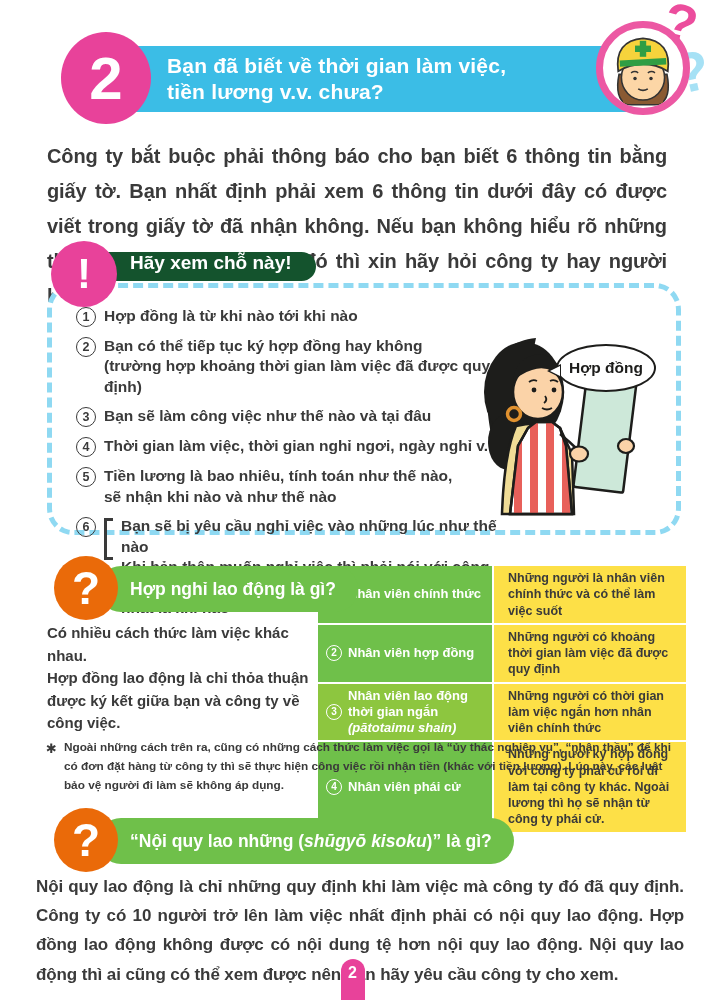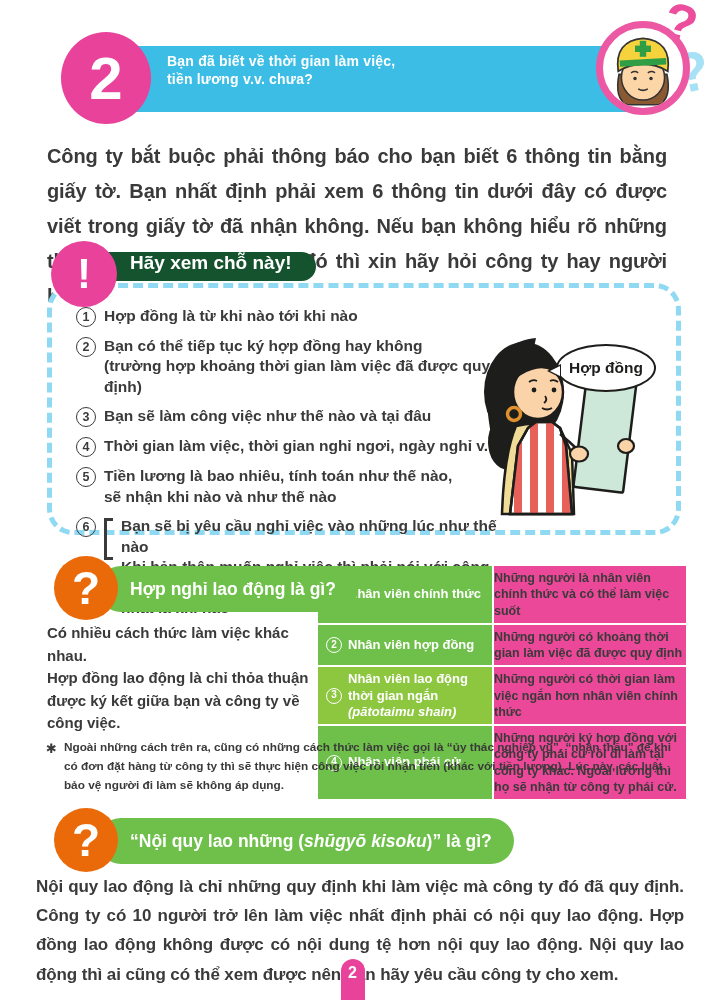--- a/index.html
+++ b/index.html
@@ -10,21 +10,21 @@
     font-family:"Liberation Sans","DejaVu Sans",sans-serif;
     color:#3a3a3a; font-weight:700;
   }
   
   .banner {
     position:absolute; left:115px; top:46px; width:530px; height:66px;
     background:#3bbde6; border-radius:12px; z-index:1;
   }
   .banner-title {
     position:absolute; left:52px; top:7px; color:#fff;
-    font-size:14px; line-height:1.25; letter-spacing:0.2px;
+    font-size:21px; line-height:1.25; letter-spacing:0.2px;
   }
   .big-num {
     position:absolute; left:61px; top:32px; width:90px; height:92px;
     background:#e8429a; border-radius:50%; z-index:2;
     display:flex; align-items:center; justify-content:center;
     color:#fff; font-size:60px;
   }
   .char-badge {
     position:absolute; right:15px; top:21px; width:94px; height:94px;
     background:#fff; border:7px solid #ec58a3; border-radius:50%;
@@ -108,22 +108,22 @@
     width:174px; flex:none; background:#6fc04a; color:#fff;
     font-size:13px; line-height:1.25; padding:4px 6px 4px 8px;
     display:flex; align-items:center; gap:6px;
   }
   .tcell-type.light { background:#8dc63f; }
   .tnum {
     flex:none; width:16px; height:16px; border:1.4px solid #fff; border-radius:50%;
     display:flex; align-items:center; justify-content:center; font-size:10px;
   }
   .tcell-desc {
-    flex:1; background:#ec4899; color:#3a3a3a; font-size:12.5px; line-height:1.3;
-    padding:4px 0; display:flex; align-items:center;
+    flex:1; background:#fde047; color:#3a3a3a; font-size:12.5px; line-height:1.3;
+    padding:4px 14px; display:flex; align-items:center;
   }
   .r1,.r2 { min-height:38px; } .r3 { min-height:42px; } .r4 { min-height:64px; }
   
   .footnote {
     position:absolute; left:46px; top:738px; width:640px;
     display:flex; gap:7px; font-size:11.8px; line-height:1.6;
   }
   .footnote .star { font-size:13px; margin-top:1px; }
   
   .rules-body {

